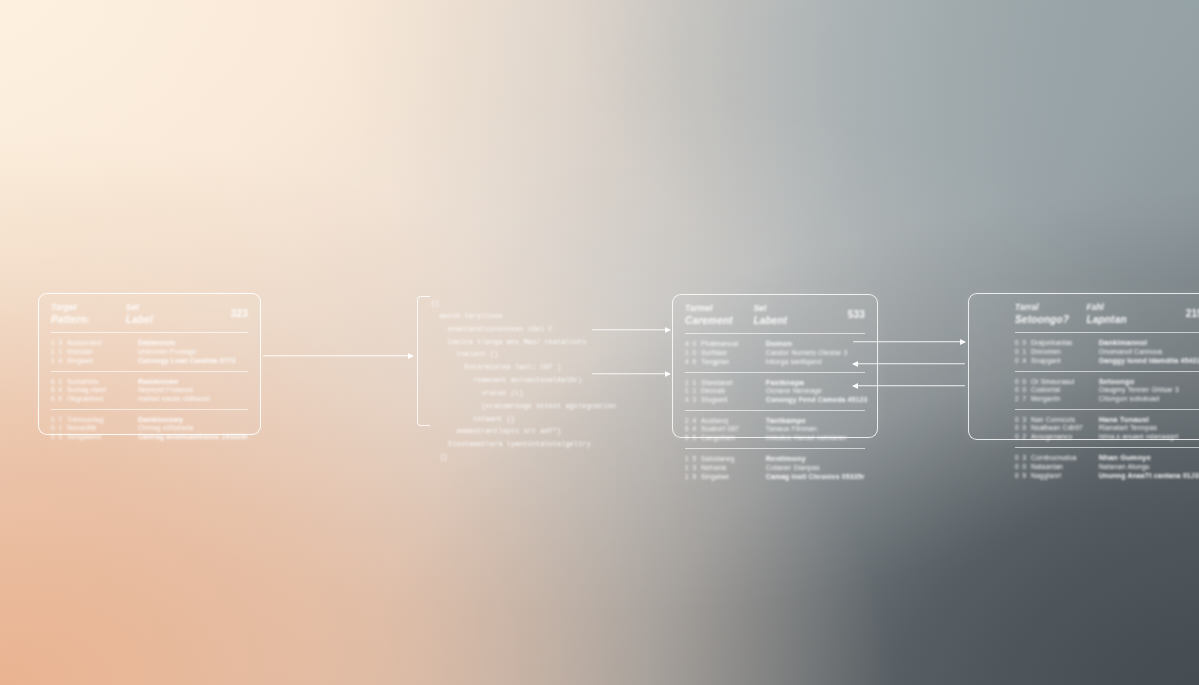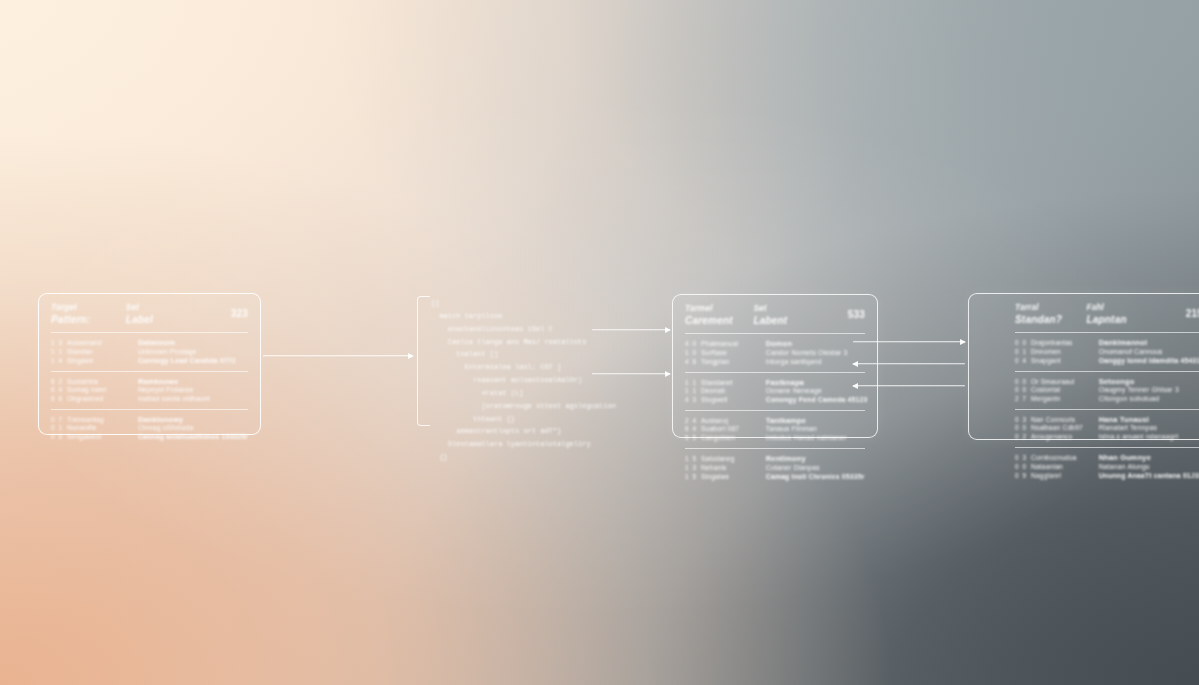--- a/index.html
+++ b/index.html
@@ -398,21 +398,21 @@
   </div>
   <div class="arrow left" style="left:853px; top:381px; width:112px;">
     <span class="shaft"></span>
     <span class="head"></span>
   </div>
 
   <div class="card dark" id="panel-4" style="left:968px; top:293px; width:248px; height:147px;padding-left:46px;">
     <div class="card-head">
       <div class="head-col c1">
         <span class="head-l1 tok">Tarral</span>
-        <span class="head-l2 tok">Standan?</span>
+        <span class="head-l2 tok">Setoongo?</span>
       </div>
       <div class="head-col c2">
         <span class="head-l1 tok">Fahl</span>
         <span class="head-l2 tok">Lapntan</span>
       </div>
       <div class="head-num">
         <span class="tok">215</span>
       </div>
     </div>
 

